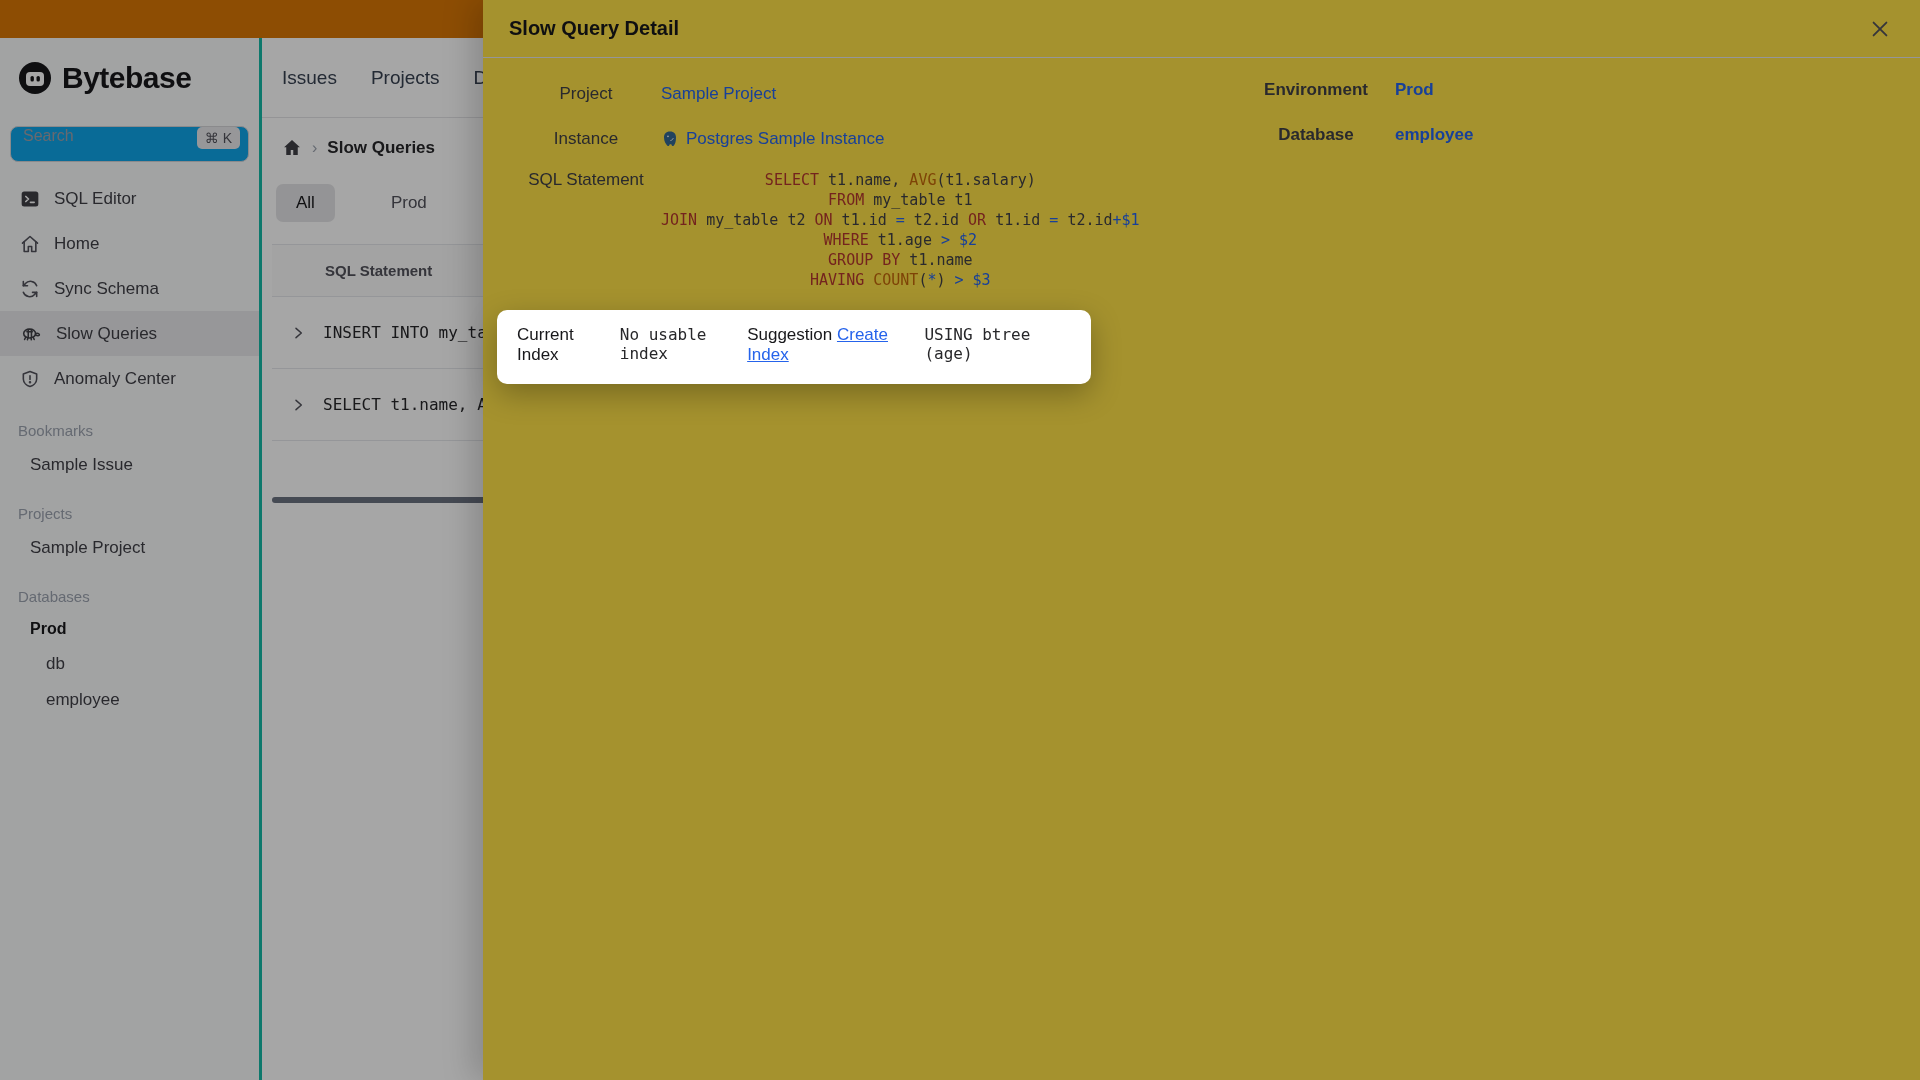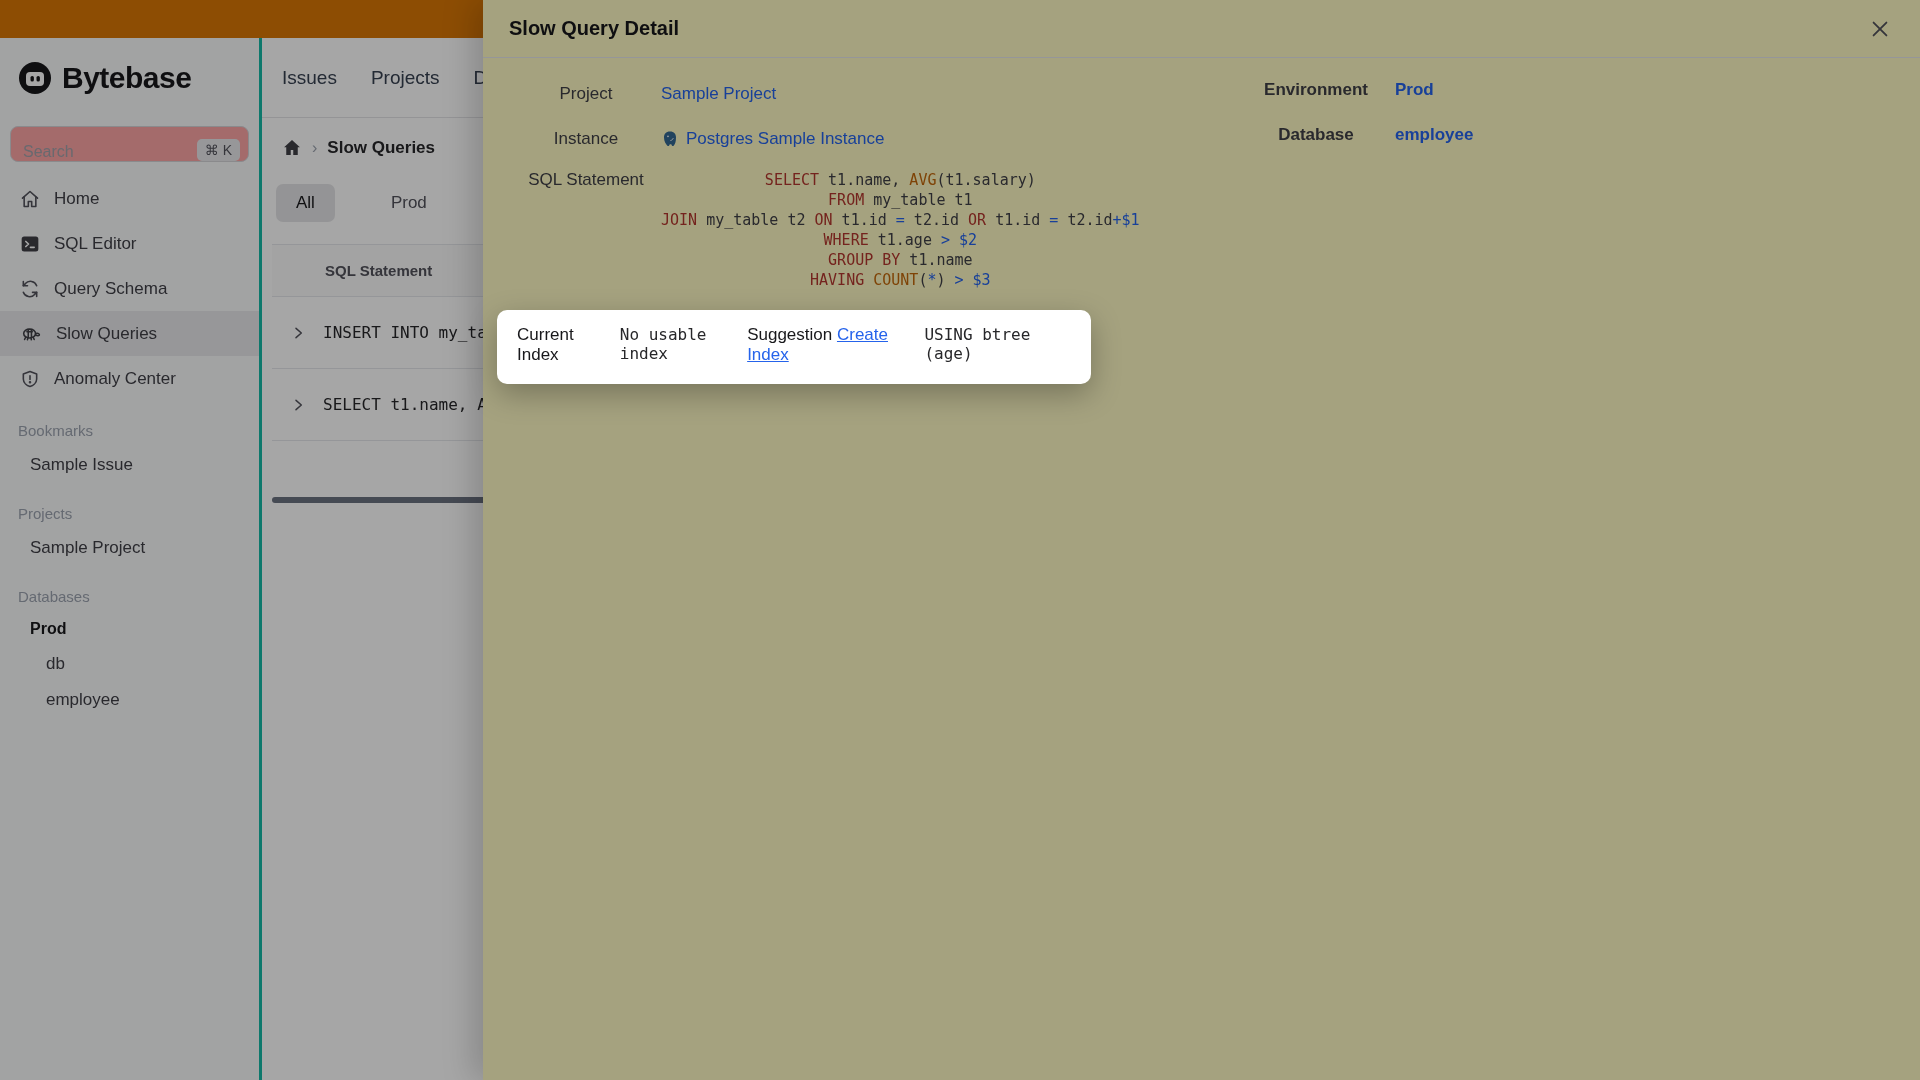--- a/index.html
+++ b/index.html
@@ -8,21 +8,21 @@
 
   
   .banner { position:absolute; top:0; left:0; width:100%; height:38px; background:#d97706; z-index:1; }
 
   
   .sidebar { position:absolute; top:38px; left:0; width:262px; bottom:0; background:#f9fafb;
              border-right:3px solid #14b8a6; z-index:2; }
   .logo-row { height:80px; display:flex; align-items:center; padding-left:18px; gap:10px; }
   .wordmark { font-size:30px; font-weight:700; color:#18181b; letter-spacing:-0.5px; }
   .search-box { margin:8px 10px 0 10px; height:36px; border:1px solid #d4d4d8; border-radius:8px;
-                background:#fca5a5; display:flex; align-items:flex-end; padding:0 8px 0 12px;gap:48px; }
+                background:#0ea5e9; display:flex; align-items:flex-start; padding:0 8px 0 12px;gap:48px; }
   .search-box input { border:none; outline:none; flex:1; font-size:16px; color:#3f3f46; background:transparent;
                       font-family:"Liberation Sans", sans-serif; min-width:0; }
   .search-box input::placeholder { color:#a1a1aa; }
   .kbd { background:#e9e9ec; border-radius:5px; padding:3px 8px; font-size:14px; color:#52525b; white-space:nowrap; }
   .nav-list { margin-top:14px; }
   .nav-item { height:45px; display:flex; align-items:center; gap:14px; padding-left:20px;
               font-size:17px; color:#3f3f46; cursor:pointer; }
   .nav-item.active { background:#e8e9eb; }
   .nav-item svg { flex:0 0 auto; }
   .section { margin-top:14px; }
@@ -50,21 +50,21 @@
   .qtable { margin:22px 0 0 10px; width:680px; border-top:1px solid #e5e7eb; }
   .thead { height:52px; background:#fafafa; border-bottom:1px solid #e5e7eb; display:flex; align-items:center;
            padding-left:53px; font-size:15px; font-weight:700; color:#52525b; }
   .trow { height:72px; border-bottom:1px solid #e5e7eb; display:flex; align-items:center; gap:17px;
           padding-left:18px; font-family:"DejaVu Sans Mono", monospace; font-size:16px; color:#27272a;
           white-space:nowrap; overflow:hidden; cursor:pointer; }
   .hscroll-thumb { position:absolute; left:272px; top:497px; width:226px; height:6px; border-radius:3px;
                    background:#6b7280; z-index:3; }
 
   
-  .modal { position:absolute; top:0; left:483px; width:1437px; height:1080px; background:#fef9c3; z-index:10;
+  .modal { position:absolute; top:0; left:483px; width:1437px; height:1080px; background:#fde047; z-index:10;
            box-shadow:-10px 0 30px rgba(0,0,0,0.18); }
   .modal-header { height:58px; border-bottom:1px solid #e5e7eb; display:flex; align-items:center; padding:0 26px; }
   .modal-title { flex:1; font-size:20px; font-weight:700; color:#18181b; }
   .close-btn { width:28px; height:28px; display:flex; align-items:center; justify-content:center; cursor:pointer; }
   .modal-body { padding:22px 28px; }
   .field-row { position:relative; display:flex; align-items:center; min-height:28px; margin-bottom:17px;text-align:center; }
   .field-row.top { align-items:flex-start; }
   .f-label { width:150px; flex:0 0 150px; font-size:17px; color:#3f3f46; }
   .f-value { font-size:17px; color:#27272a; display:flex; align-items:center; gap:7px; }
   .link { color:#2563eb; text-decoration:none; cursor:pointer; }
@@ -107,47 +107,47 @@
     </span>
     <span class="wordmark">Bytebase</span>
   </div>
   <div class="search-box">
     <input placeholder="Search" style="">
     <span class="kbd">⌘ K</span>
   </div>
   <div class="nav-list">
     <div class="nav-item">
       <span>
-        <svg width="20" height="20" viewBox="0 0 24 24" fill="none" stroke="#52525b" stroke-width="1.9" stroke-linecap="round" stroke-linejoin="round">
-          <path d="M3 11l9-8 9 8"></path>
-            <path d="M5 9.5V21h5v-6h4v6h5V9.5"></path>
-        </svg>
-      </span>
-      <span>Home</span>
-    </div>
-    <div class="nav-item">
-      <span>
         <svg width="20" height="20" viewBox="0 0 24 24">
           <rect x="2" y="3" width="20" height="18" rx="3" fill="#3f3f46"></rect>
           <path d="M7 9l3.2 3L7 15" fill="none" stroke="#fff" stroke-width="2" stroke-linecap="round" stroke-linejoin="round"></path>
           <line x1="12.5" y1="16" x2="17" y2="16" stroke="#fff" stroke-width="2" stroke-linecap="round"></line>
         </svg>
       </span>
       <span>SQL Editor</span>
+    </div>
+    <div class="nav-item">
+      <span>
+        <svg width="20" height="20" viewBox="0 0 24 24" fill="none" stroke="#52525b" stroke-width="1.9" stroke-linecap="round" stroke-linejoin="round">
+          <path d="M3 11l9-8 9 8"></path>
+            <path d="M5 9.5V21h5v-6h4v6h5V9.5"></path>
+        </svg>
+      </span>
+      <span>Home</span>
     </div>
     <div class="nav-item">
       <span>
         <svg width="20" height="20" viewBox="0 0 24 24" fill="none" stroke="#52525b" stroke-width="1.9" stroke-linecap="round" stroke-linejoin="round">
           <path d="M20 8A8 8 0 0 0 6.5 5.5L4 8"></path>
             <path d="M4 3v5h5"></path>
           <path d="M4 16a8 8 0 0 0 13.5 2.5L20 16"></path>
             <path d="M20 21v-5h-5"></path>
         </svg>
       </span>
-      <span>Query Schema</span>
+      <span>Sync Schema</span>
     </div>
     <div class="nav-item active">
       <span>
         <svg width="22" height="22" viewBox="0 0 24 24" fill="none" stroke="#3f3f46" stroke-width="1.7" stroke-linecap="round" stroke-linejoin="round">
           <ellipse cx="10.5" cy="11.5" rx="6.5" ry="4.8"></ellipse>
           <path d="M17 11.5c1.8-.6 3.4-.4 4 .8.4.9-.2 1.7-1.4 1.7-1 0-1.8-.4-2.6-1"></path>
           <path d="M6 15.8L5 18M14.5 15.8l1 2.2M8.5 16.3l-.4 2M12 16.3l.4 2"></path>
           <path d="M7.5 9.5h6M9 7v9M12.5 7.5v8"></path>
         </svg>
       </span>

